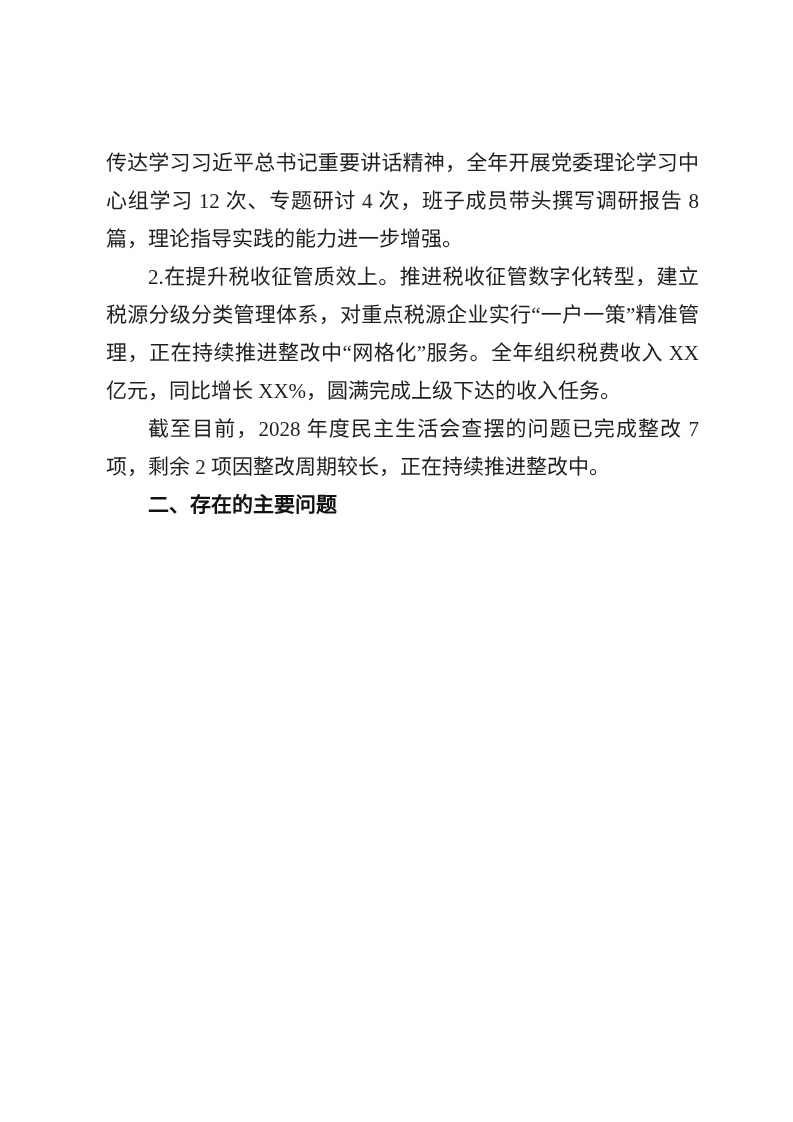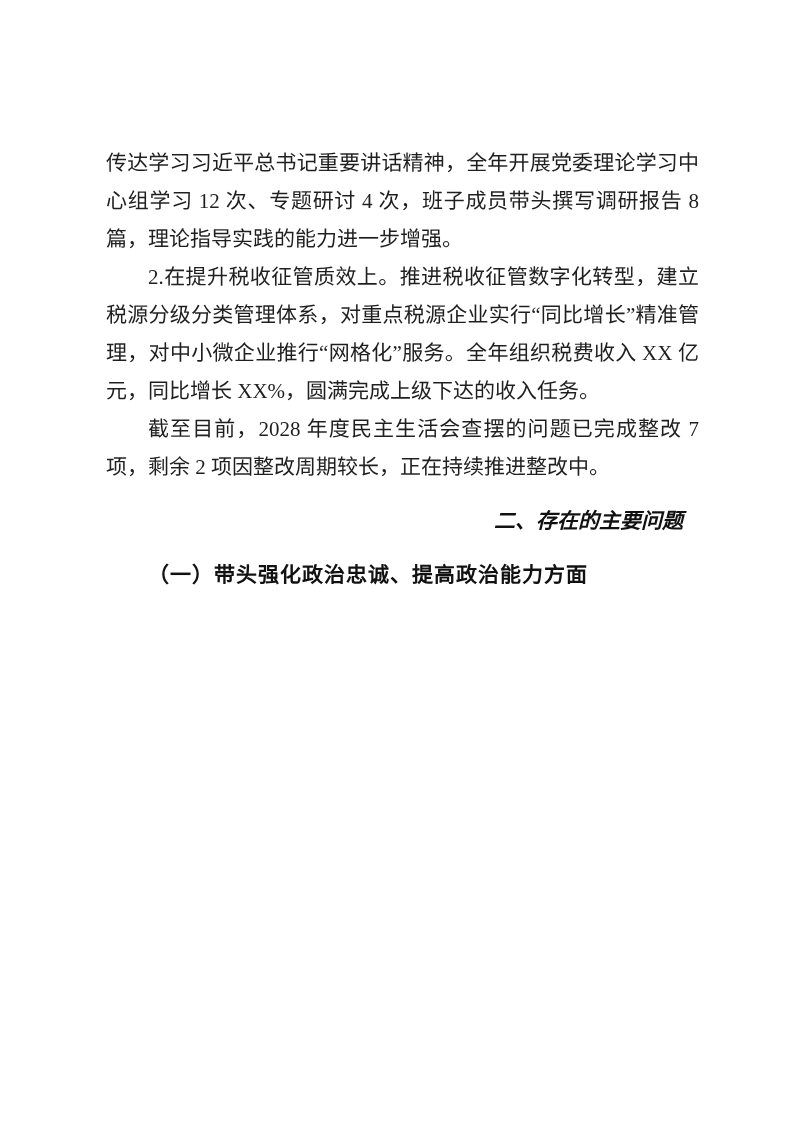--- a/index.html
+++ b/index.html
@@ -31,30 +31,29 @@
     padding: 0;
     text-indent: 2em;
   }
   .content p.no-indent {
     text-indent: 0;
   }
   .lead-bold {
     font-weight: normal;
   }
   .heading-1 {
-    margin: 16px;
+    margin: 0;
     padding: 0;
     text-indent: 2em;
     font-family: "Liberation Sans", "DejaVu Sans", sans-serif;
     font-weight: bold;
     font-size: 21px;
     line-height: 38px;
     color: #111111;
-    text-align: right;
-    font-style: italic;
+    text-align: left;
   }
   .heading-2 {
     margin: 0;
     padding: 0;
     text-indent: 2em;
     font-family: "Liberation Serif", "DejaVu Serif", serif;
     font-weight: bold;
     font-size: 21px;
     line-height: 38px;
     letter-spacing: 1px;
@@ -66,27 +65,26 @@
 <body>
 
 <div class="page">
   <div class="content">
 
     <p class="no-indent">
       <span>传达学习习近平总书记重要讲话精神，全年开展党委理论学习中心组学习 12 次、专题研讨 4 次，班子成员带头撰写调研报告 8 篇，理论指导实践的能力进一步增强。</span>
     </p>
 
     <p>
-      <span class="lead-bold">2.在提升税收征管质效上。</span><span>推进税收征管数字化转型，建立税源分级分类管理体系，对重点税源企业实行“同比增长”精准管理，对中小微企业推行“网格化”服务。全年组织税费收入 XX 亿元，同比增长 XX%，圆满完成上级下达的收入任务。</span>
+      <span class="lead-bold">2.在提升税收征管质效上。</span><span>推进税收征管数字化转型，建立税源分级分类管理体系，对重点税源企业实行“一户一策”精准管理，正在持续推进整改中“网格化”服务。全年组织税费收入 XX 亿元，同比增长 XX%，圆满完成上级下达的收入任务。</span>
     </p>
 
 
     <p>
       <span>截至目前，2028 年度民主生活会查摆的问题已完成整改 7 项，剩余 2 项因整改周期较长，正在持续推进整改中。</span>
     </p>
 
     <h2 class="heading-1">二、存在的主要问题</h2>
 
-    <h3 class="heading-2">（一）带头强化政治忠诚、提高政治能力方面</h3>
 
 
   </div>
 </div>
 
 </body></html>

